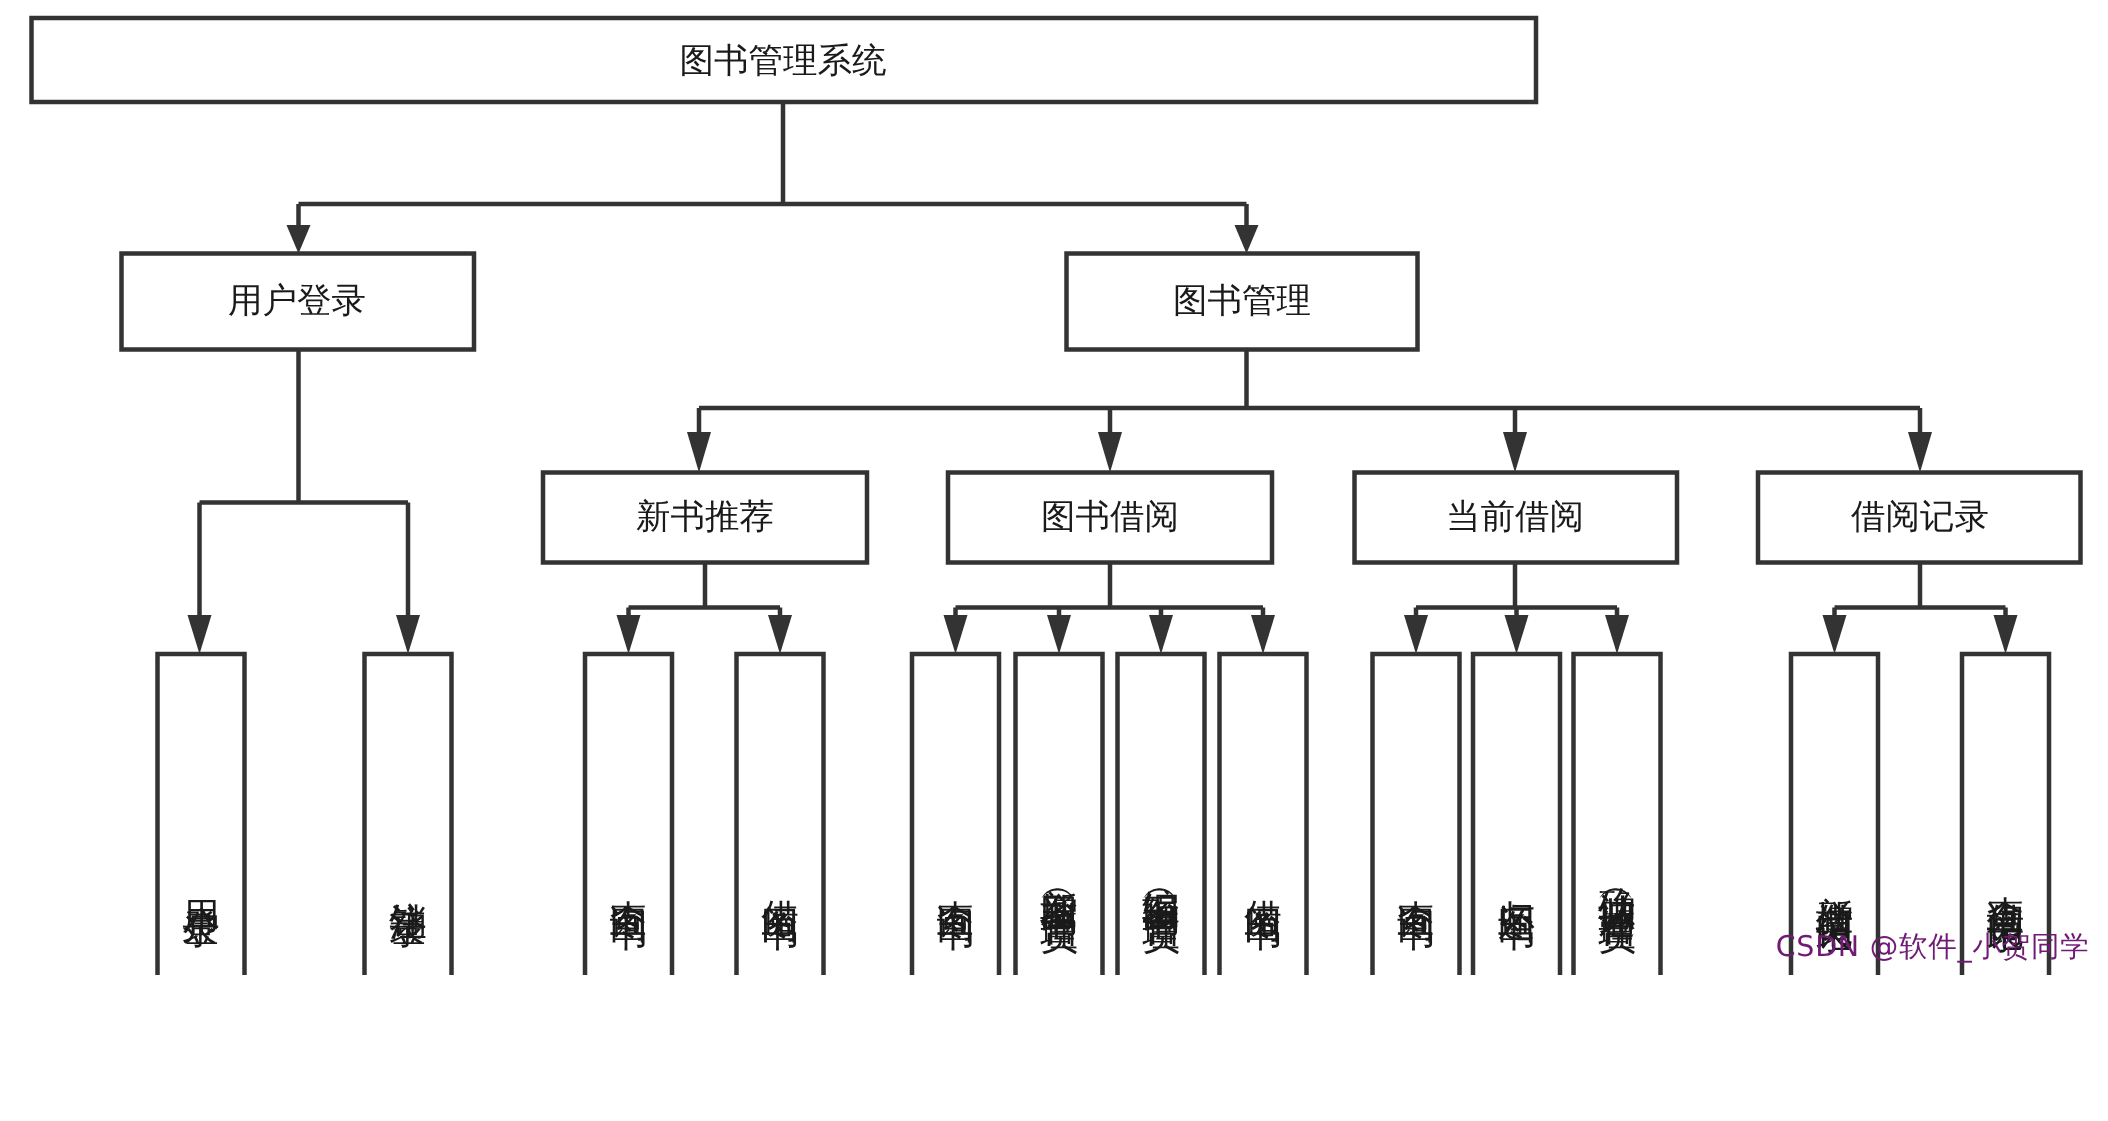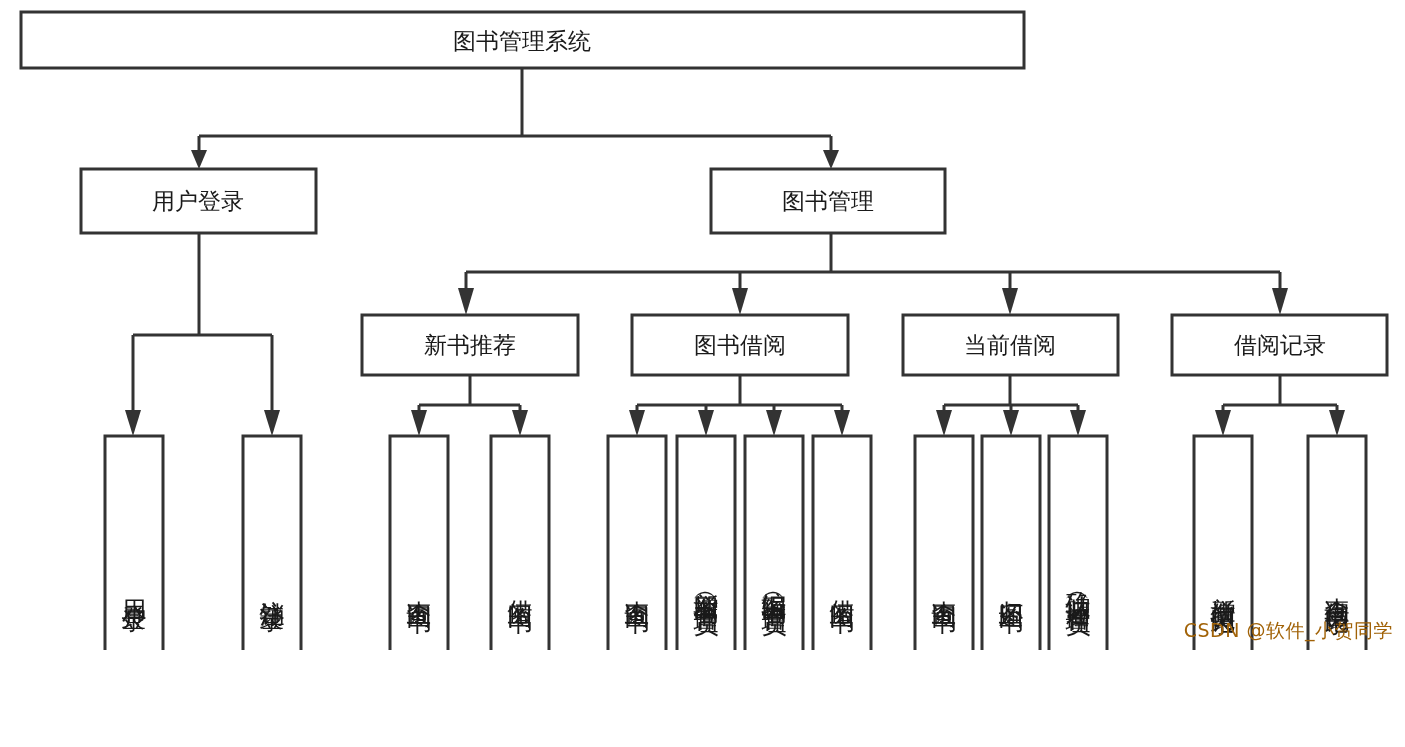--- a/index.html
+++ b/index.html
@@ -62,21 +62,21 @@
     letter-spacing: 3px;
     color: #1a1a1a;
     white-space: nowrap;
   }
   .watermark {
     position: absolute;
     right: 12px;
     bottom: 6px;
     font-family: "DejaVu Sans", "Liberation Sans", sans-serif;
     font-size: 19px;
-    color: #a16207;
+    color: #701a75;
     letter-spacing: 0.5px;
     white-space: nowrap;
   }
 </style>
 </head>
 <body>
 
 <div id="diagram-root">
 
   <svg class="flowchart" viewBox="0 0 1405 747">

